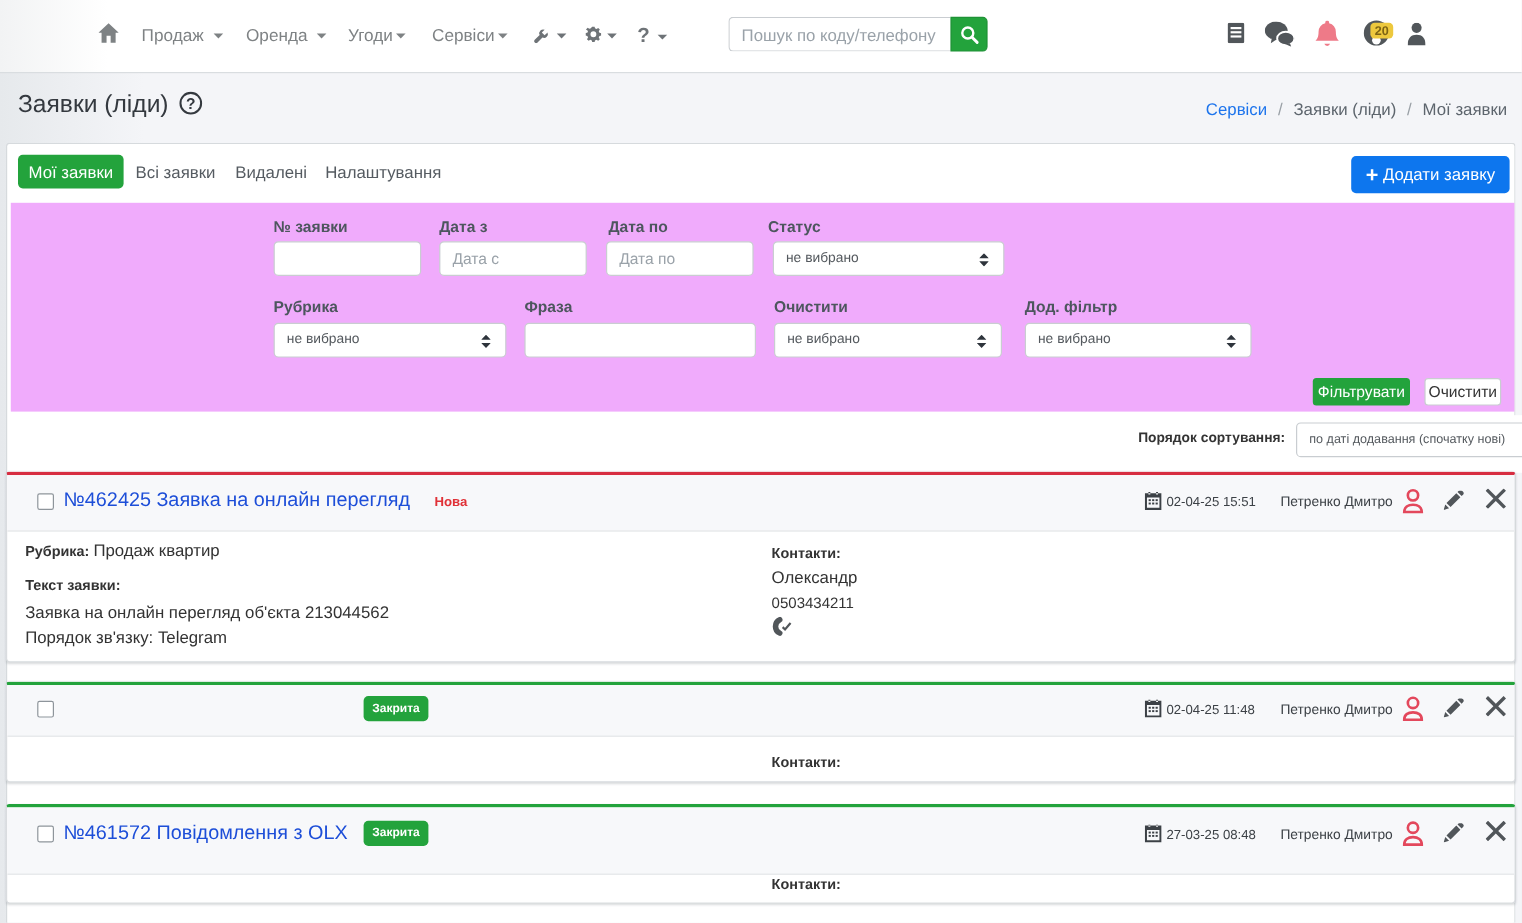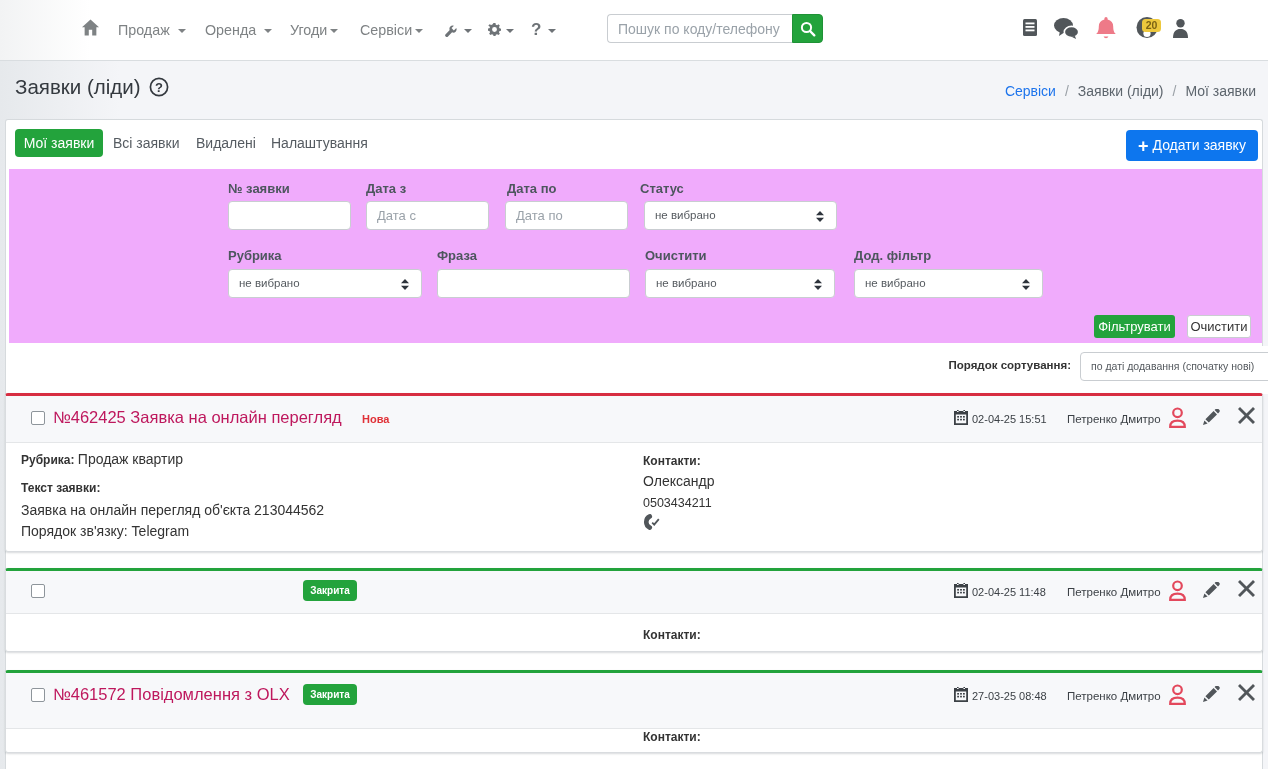--- a/index.html
+++ b/index.html
@@ -36,21 +36,21 @@
   .btn-filter { position:absolute; left:1085px; top:146px; width:81px; height:23px; background:#23a33c; border-radius:3px; color:#fff; font-size:13px; text-align:center; line-height:23px; }
   .btn-clear { position:absolute; left:1178px; top:146px; width:64px; height:23px; background:#fff; border:1px solid #c9cdd1; border-radius:3px; color:#333; font-size:13px; text-align:center; line-height:21px; }
   
   #sortrow { position:absolute; left:0; top:226px; width:1256px; height:48px; background:#fff;margin-left:38px; }
   #sortlabel { position:absolute; right:229px; top:13px; font-size:11.5px; font-weight:bold; color:#333; }
   #sortsel { position:absolute; right:9px; top:6px; width:211px; height:29px; background:#fff; border:1px solid #c9cdd1; border-radius:4px; font-size:10.5px; color:#54595e; line-height:27px; padding:0 10px; white-space:nowrap; overflow:hidden; }
   
   .card { position:absolute; left:5px; width:1258px; background:#fff; border:1px solid #d9dcdf; border-radius:3px; box-shadow:0 1px 2px rgba(40,50,60,.18); overflow:hidden; }
   .card-head { position:absolute; left:0; top:0; width:100%; background:#f7f8fa; border-bottom:1px solid #e4e6e8; border-radius:0 0 0 0; }
   .cb { position:absolute; left:25px; width:14px; height:14px; background:#fff; border:1.5px solid #8e959b; border-radius:2px; }
-  .ctitle { position:absolute; left:47px; font-size:16.5px; color:#be185d; white-space:nowrap; }
+  .ctitle { position:absolute; left:47px; font-size:16.5px; color:#1d4ed8; white-space:nowrap; }
   .cnew { position:absolute; left:356px; font-size:11px; font-weight:bold; color:#e03137; }
   .cbadge { position:absolute; left:297px; width:54px; height:21px; background:#23a33c; border-radius:4px; color:#fff; font-size:10px; font-weight:bold; text-align:center; line-height:21px; }
   .cdate { position:absolute; left:966px; font-size:11px; color:#3c4146; }
   .cname { position:absolute; left:1061px; font-size:11.5px; color:#3c4146; }
   .small-label { font-size:12px; font-weight:bold; color:#333; }
   .body-text { font-size:14px; color:#333; }
 </style>
 </head>
 <body>
 

